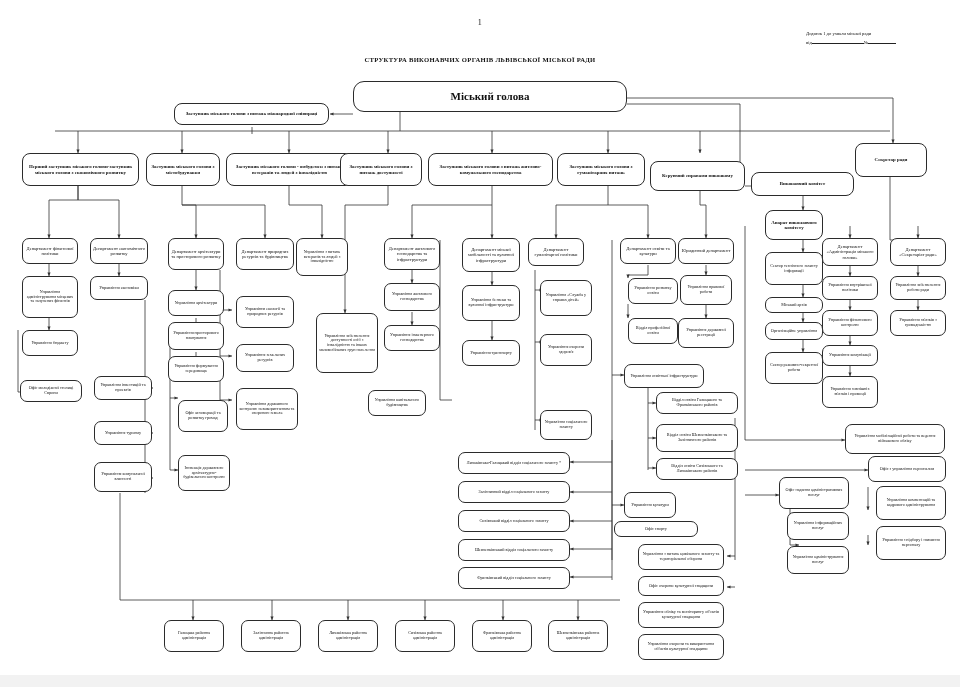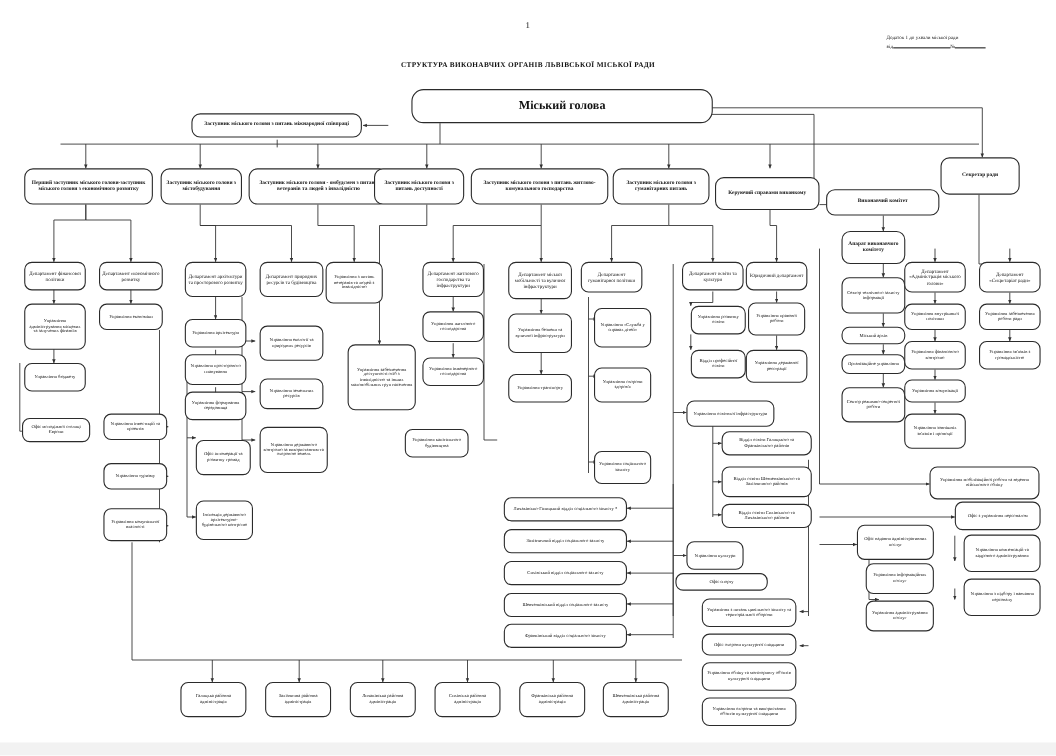--- a/index.html
+++ b/index.html
@@ -200,21 +200,21 @@
       <path d="M120,493 L120,600"></path>
       <path d="M193,600 L193,620" marker-end="url(#ar)"></path>
       <path d="M272,600 L272,620" marker-end="url(#ar)"></path>
       <path d="M348,600 L348,620" marker-end="url(#ar)"></path>
       <path d="M425,600 L425,620" marker-end="url(#ar)"></path>
       <path d="M503,600 L503,620" marker-end="url(#ar)"></path>
       <path d="M578,600 L578,620" marker-end="url(#ar)"></path>
     </g>
   </svg>
 
-  <div class="node t1" style="left:353px;top:81px;width:274px;height:31px;margin-left:21px;">
+  <div class="node t1" style="left:353px;top:81px;width:274px;height:31px;">
     <span>Міський голова</span>
   </div>
 
   <div class="node t3" style="left:174px;top:103px;width:155px;height:22px;">
     <span>Заступник міського голови з питань міжнародної співпраці</span>
   </div>
 
   <div class="node t3" style="left:855px;top:143px;width:72px;height:34px;">
     <span>Секретар ради</span>
   </div>

